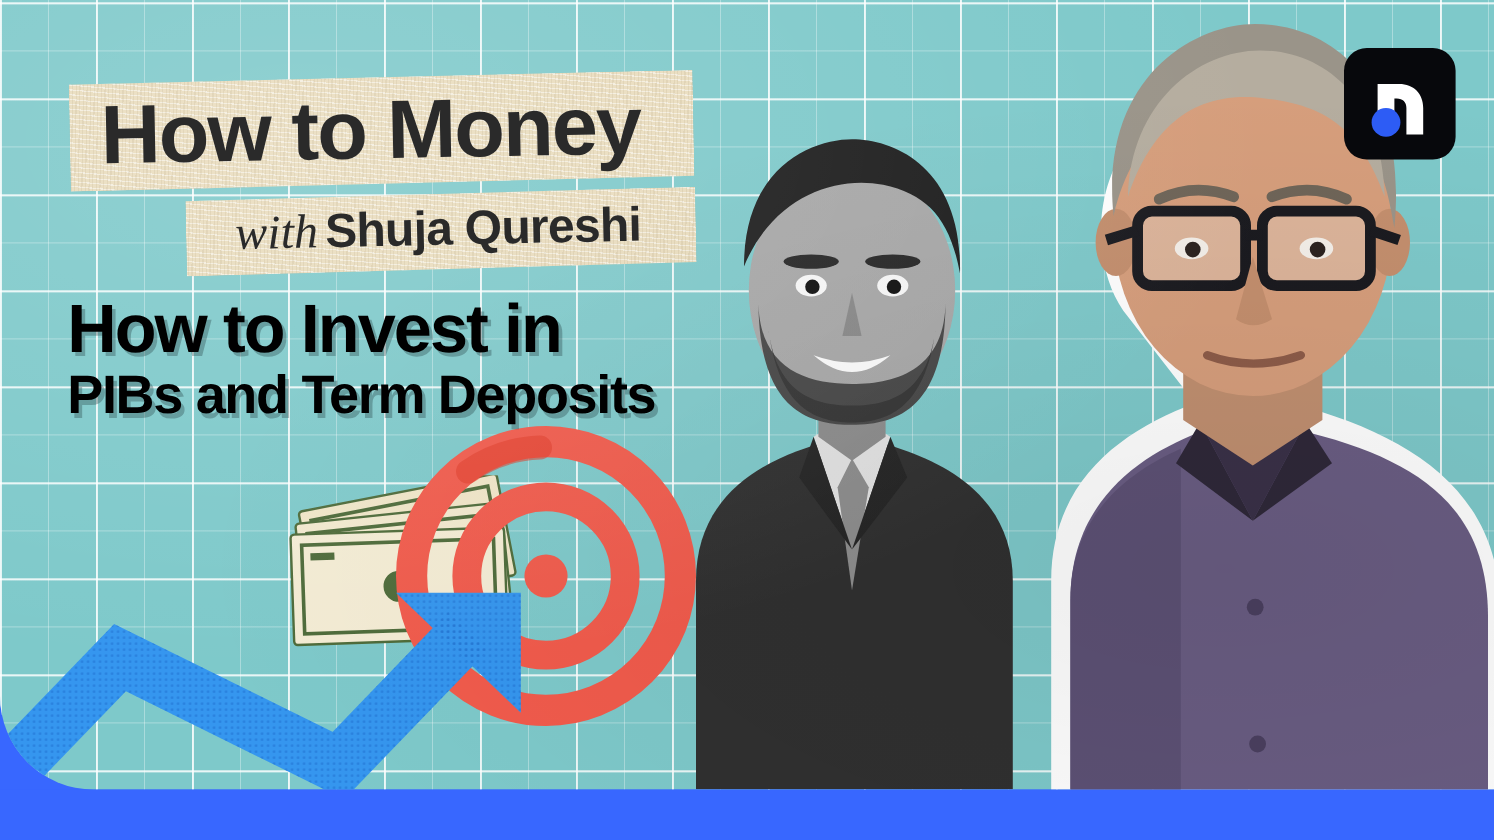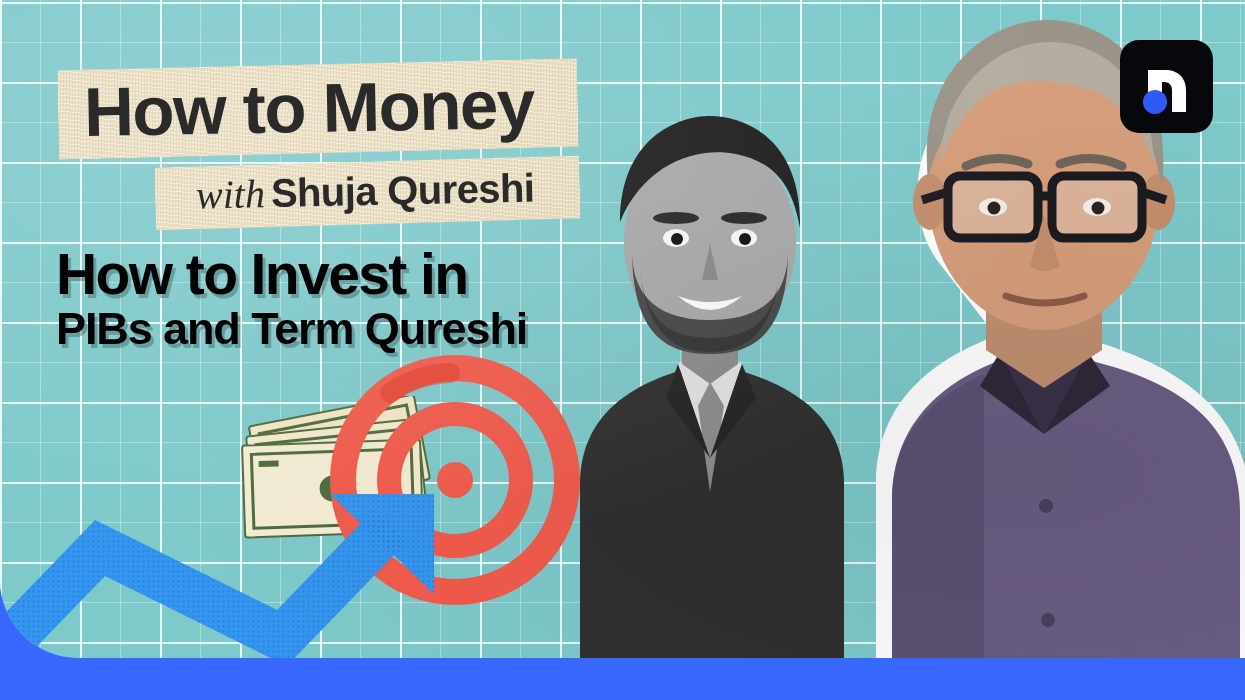--- a/index.html
+++ b/index.html
@@ -280,21 +280,21 @@
     </svg>
 
     <div class="banner" id="banner-title"></div>
     <div class="banner" id="banner-sub"></div>
 
     <div class="title-text" id="txt-title">How to Money</div>
     <div class="title-text" id="txt-sub"><span class="with">with</span><span>Shuja Qureshi</span></div>
 
     <div id="headline">
       <span class="l1">How to Invest in</span>
-      <span class="l2">PIBs and Term Qureshi</span>
+      <span class="l2">PIBs and Term Deposits</span>
     </div>
 
     <div id="logo">
       <svg viewBox="0 0 93 93" width="93" height="93">
         <path d="M28 66 L28 30 L46 30 C58 30 66 38 66 50 L66 72 L52 72 L52 50 C52 45 49 42 44 42 L42 42 L42 66 Z" fill="#ffffff"></path>
         <circle cx="35" cy="62" r="12" fill="#2d5cf5"></circle>
       </svg>
     </div>
 
   </div>

